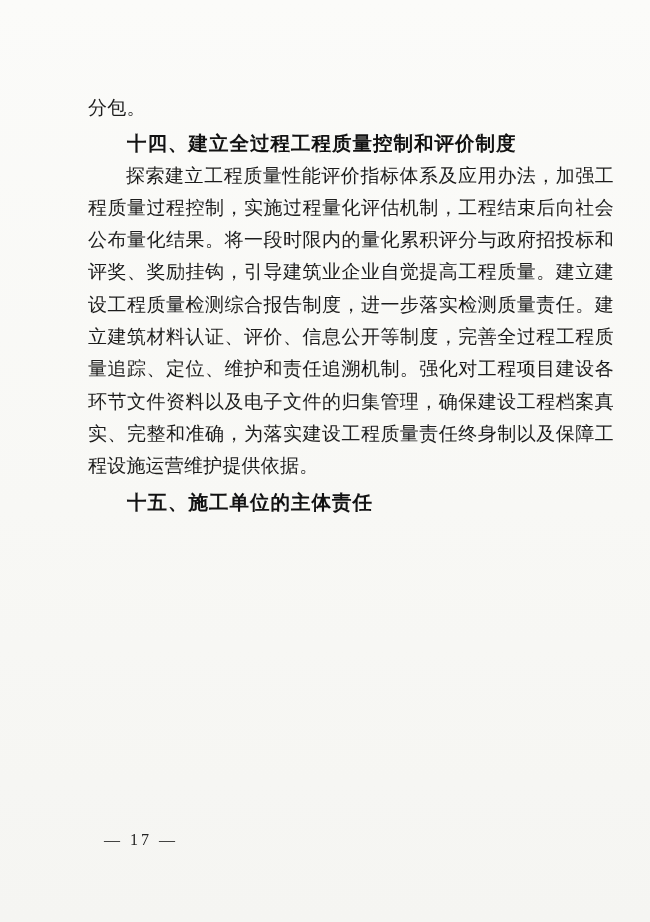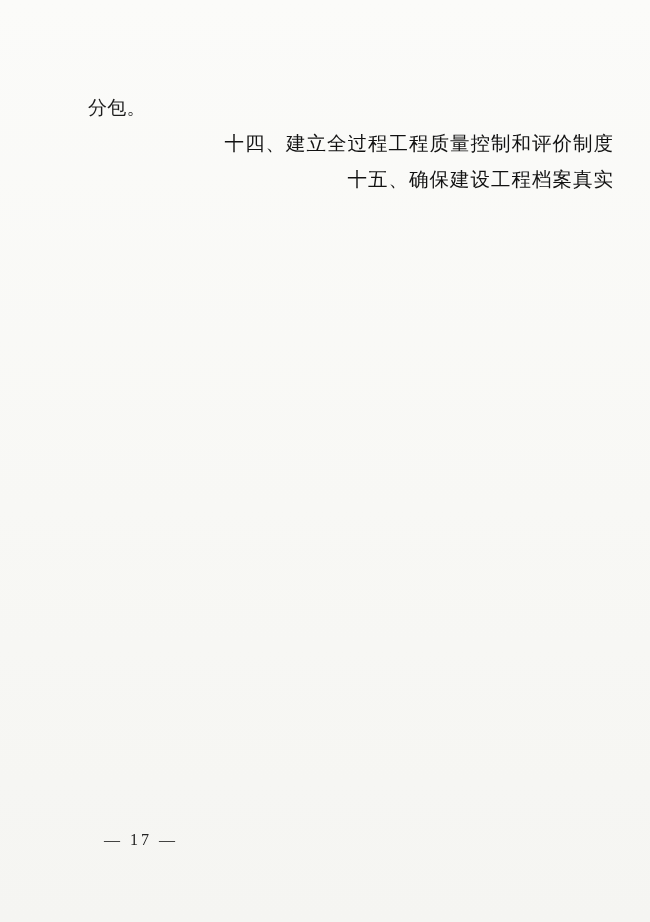--- a/index.html
+++ b/index.html
@@ -30,26 +30,26 @@
     text-align: justify;
     letter-spacing: 0.2px;
   }
   .continuation {
     margin: 0;
     text-indent: 0;
   }
   .section-heading {
     font-family: "Liberation Sans", sans-serif;
     font-size: 19.5px;
-    font-weight: 400;
+    font-weight: 700;
     color: #121212;
     margin: 3px 0 0 0;
     text-indent: 2em;
     line-height: 32.3px;
-    text-align: right;
+    text-align: left;
     letter-spacing: 1px;
   }
   .para {
     margin: 0;
     text-indent: 2em;
   }
   .footer {
     position: absolute;
     left: 104px;
     top: 831px;
@@ -62,20 +62,21 @@
 </head>
 <body>
 
 <div class="page">
   <div class="content">
 
     <p class="continuation">分包。</p>
 
     <h2 class="section-heading">十四、建立全过程工程质量控制和评价制度</h2>
 
+    <p class="para">探索建立工程质量性能评价指标体系及应用办法，加强工程质量过程控制，实施过程量化评估机制，工程结束后向社会公布量化结果。将一段时限内的量化累积评分与政府招投标和评奖、奖励挂钩，引导建筑业企业自觉提高工程质量。建立建设工程质量检测综合报告制度，进一步落实检测质量责任。建立建筑材料认证、评价、信息公开等制度，完善全过程工程质量追踪、定位、维护和责任追溯机制。强化对工程项目建设各环节文件资料以及电子文件的归集管理，确保建设工程档案真实、完整和准确，为落实建设工程质量责任终身制以及保障工程设施运营维护提供依据。</p>
 
-    <h2 class="section-heading">十五、确保建设工程档案真实</h2>
+    <h2 class="section-heading">十五、施工单位的主体责任</h2>
 
 
   </div>
 
   <div class="footer">— 17 —</div>
 </div>
 
 </body></html>

